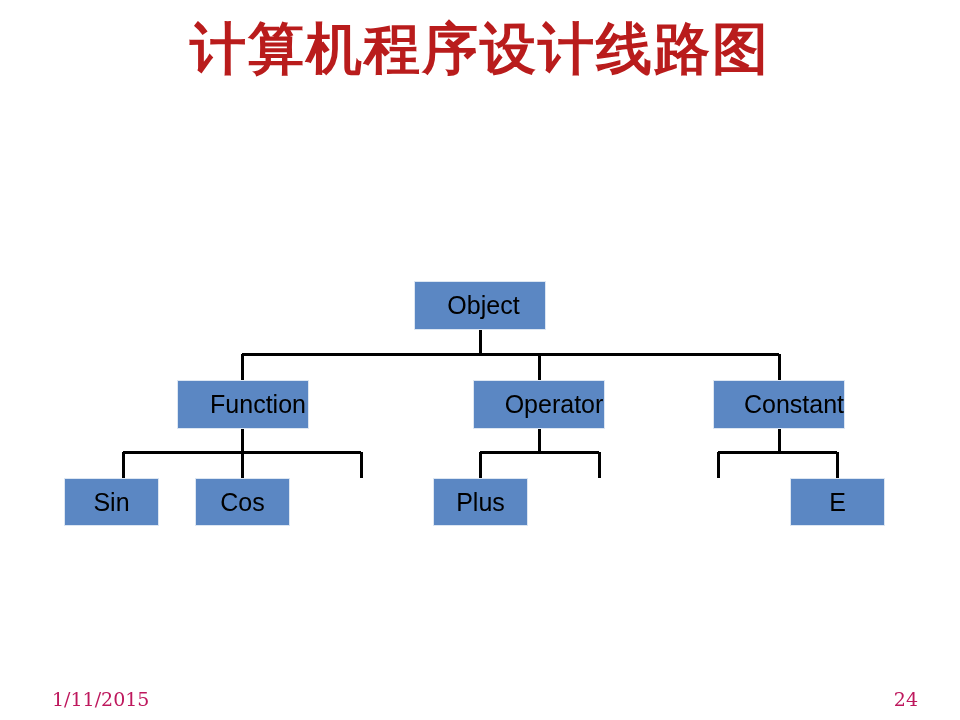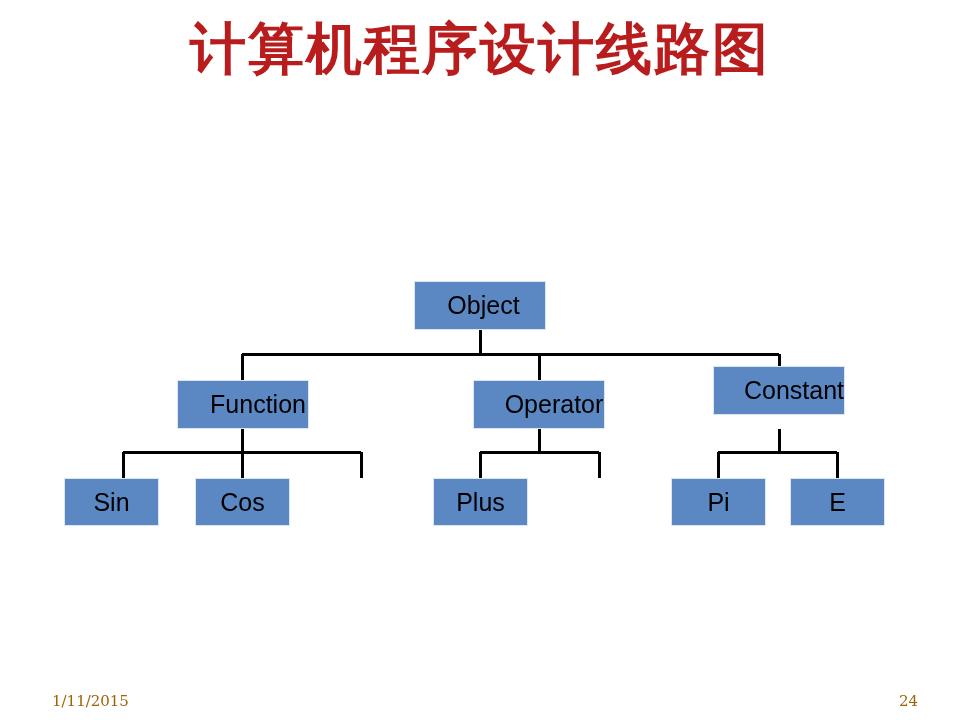--- a/index.html
+++ b/index.html
@@ -64,22 +64,22 @@
   }
   .node.level1 { width: 132px; height: 49px; padding-left: 7px; }
   .node.level2 { width: 132px; height: 49px; padding-left: 30px; }
   .node.level3 { width: 95px;  height: 48px; }
 
   
   .footer-text {
     position: absolute;
     bottom: 10px;
     font-family: "DejaVu Serif", "Liberation Serif", serif;
-    font-size: 15px;
-    color: #a16207;
+    font-size: 19px;
+    color: #be185d;
     white-space: nowrap;
   }
   #footer-date { left: 52px; }
   #footer-page { right: 42px; }
 </style>
 </head>
 <body>
 
 <div id="slide">
 
@@ -111,26 +111,25 @@
         <path d="M 718 452 L 837 452"></path>
         <path d="M 718 452 L 718 478"></path>
         <path d="M 837 452 L 837 478"></path>
       </g>
     </svg>
 
     <div class="node level1" style="left:414px; top:281px;">Object</div>
 
     <div class="node level2" style="left:177px; top:380px;">Function</div>
     <div class="node level2" style="left:473px; top:380px;">Operator</div>
-    <div class="node level2" style="left:713px; top:366px;text-align:right;">Constant</div>
+    <div class="node level2" style="left:713px; top:380px;text-align:right;">Constant</div>
 
     <div class="node level3" style="left:64px; top:478px;">Sin</div>
     <div class="node level3" style="left:195px; top:478px;">Cos</div>
     <div class="node level3" style="left:433px; top:478px;">Plus</div>
-    <div class="node level3" style="left:671px; top:478px;">Pi</div>
     <div class="node level3" style="left:790px; top:478px;">E</div>
 
   </div>
 
   <div id="footer-date" class="footer-text">1/11/2015</div>
   <div id="footer-page" class="footer-text">24</div>
 
 </div>
 
 </body></html>

